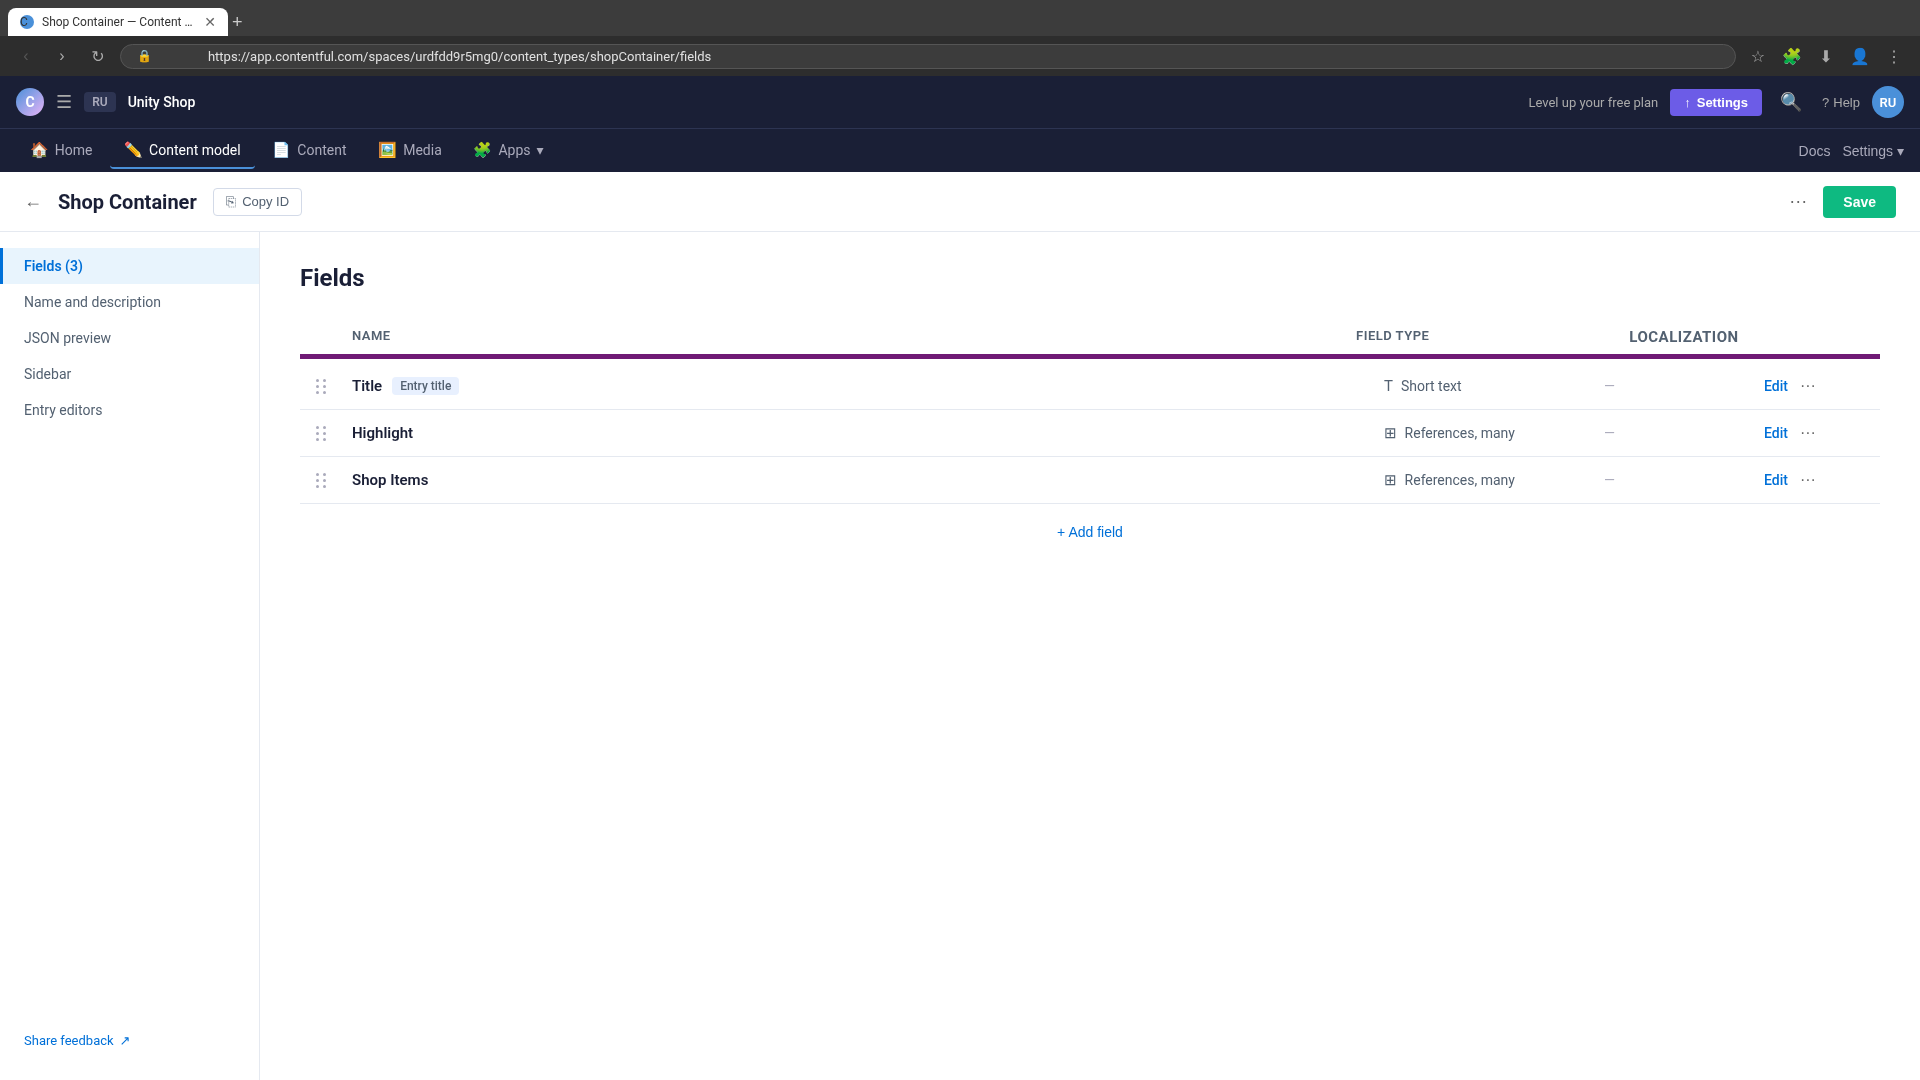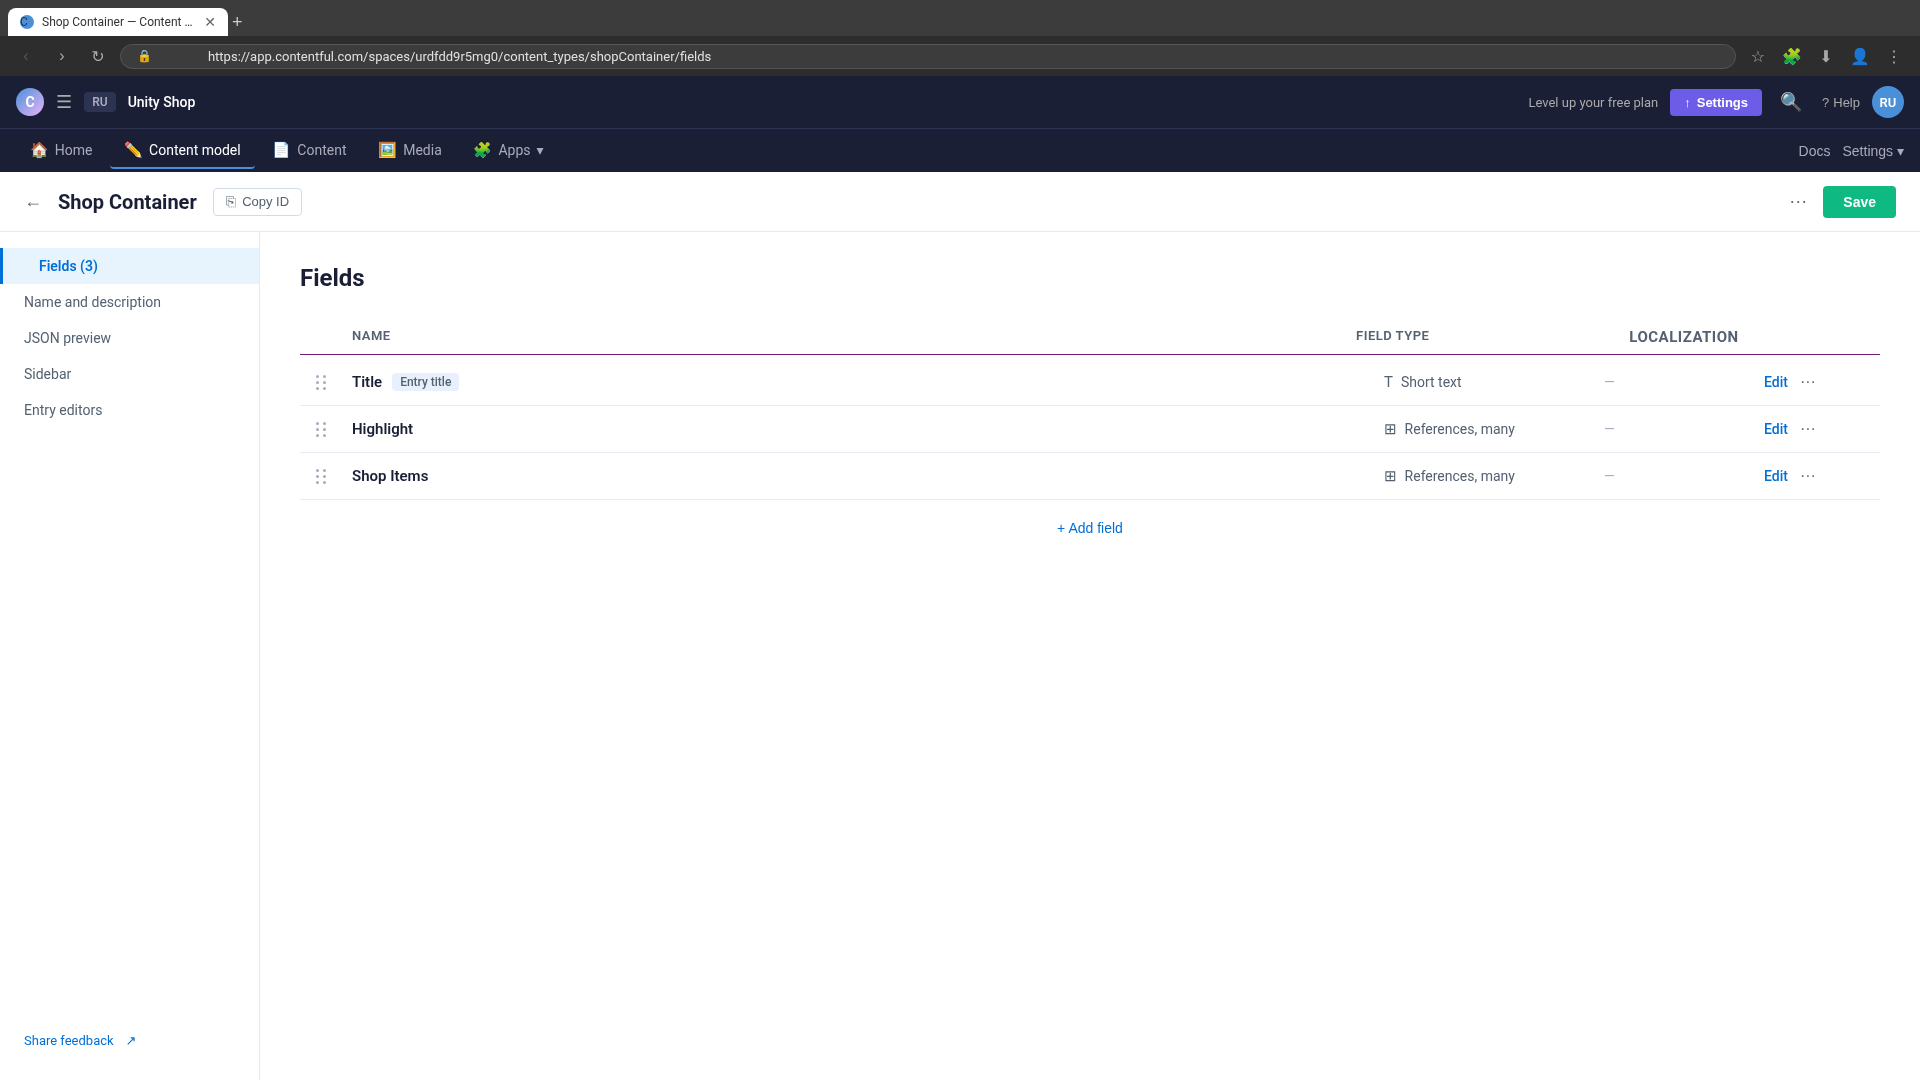--- a/index.html
+++ b/index.html
@@ -53,28 +53,28 @@
     .more-btn { background: none; border: none; color: #666; font-size: 18px; cursor: pointer; }
     .save-btn { background: #0eba81; color: white; border: none; border-radius: 4px; padding: 8px 20px; font-size: 14px; font-weight: 600; cursor: pointer; }
 
     
     .main-layout { display: flex; height: calc(1080px - 36px - 40px - 52px - 44px - 60px); }
 
     
     .sidebar { width: 260px; border-right: 1px solid #e5e9f0; background: #fff; padding: 16px 0; display: flex; flex-direction: column; }
     .sidebar-nav { flex: 1; }
     .sidebar-item { padding: 10px 24px; cursor: pointer; font-size: 14px; color: #536171; display: flex; align-items: center; }
-    .sidebar-item.active { background: #e8f4fd; color: #0070d8; font-weight: 600; border-left: 3px solid #0070d8; padding-left: 36px; }
+    .sidebar-item.active { background: #e8f4fd; color: #0070d8; font-weight: 600; border-left: 3px solid #0070d8; padding-left: 21px; }
     .sidebar-bottom { padding: 16px 24px; }
-    .share-feedback-link { color: #0070d8; font-size: 13px; cursor: pointer; display: flex; align-items: center; gap: 12px; text-decoration: none; }
+    .share-feedback-link { color: #0070d8; font-size: 13px; cursor: pointer; display: flex; align-items: center; gap: 6px; text-decoration: none; }
 
     
     .content-area { flex: 1; padding: 32px 40px; overflow-y: auto; background: #fff; }
     .fields-title { font-size: 24px; font-weight: 700; color: #1a1f36; margin-bottom: 28px; }
-    .fields-table-header { display: flex; padding: 8px 16px; border-bottom: 1px solid #701a75; margin-bottom: 4px; }
+    .fields-table-header { display: flex; padding: 8px 16px; border-bottom: 5px solid #701a75; margin-bottom: 4px; }
     .col-drag { width: 36px; }
     .col-name { flex: 1; font-size: 13px; font-weight: 600; color: #536171; text-transform: uppercase; letter-spacing: 0.5px; }
     .col-field-type { width: 248px; font-size: 13px; font-weight: 600; color: #536171; text-transform: uppercase; letter-spacing: 0.5px; }
     .col-localization { width: 160px; font-size: 15px; font-weight: 700; color: #536171; text-transform: uppercase; letter-spacing: 0.5px; text-align: center; }
     .col-actions { width: 100px; }
 
     .field-row { display: flex; align-items: center; padding: 14px 16px; border-bottom: 1px solid #e5e9f0; }
     .drag-handle { width: 36px; color: #aab; font-size: 16px; cursor: grab; display: flex; align-items: center; }
     .field-name-cell { flex: 1; display: flex; align-items: center; gap: 10px; }
     .field-name { font-size: 15px; font-weight: 600; color: #1a1f36; }

